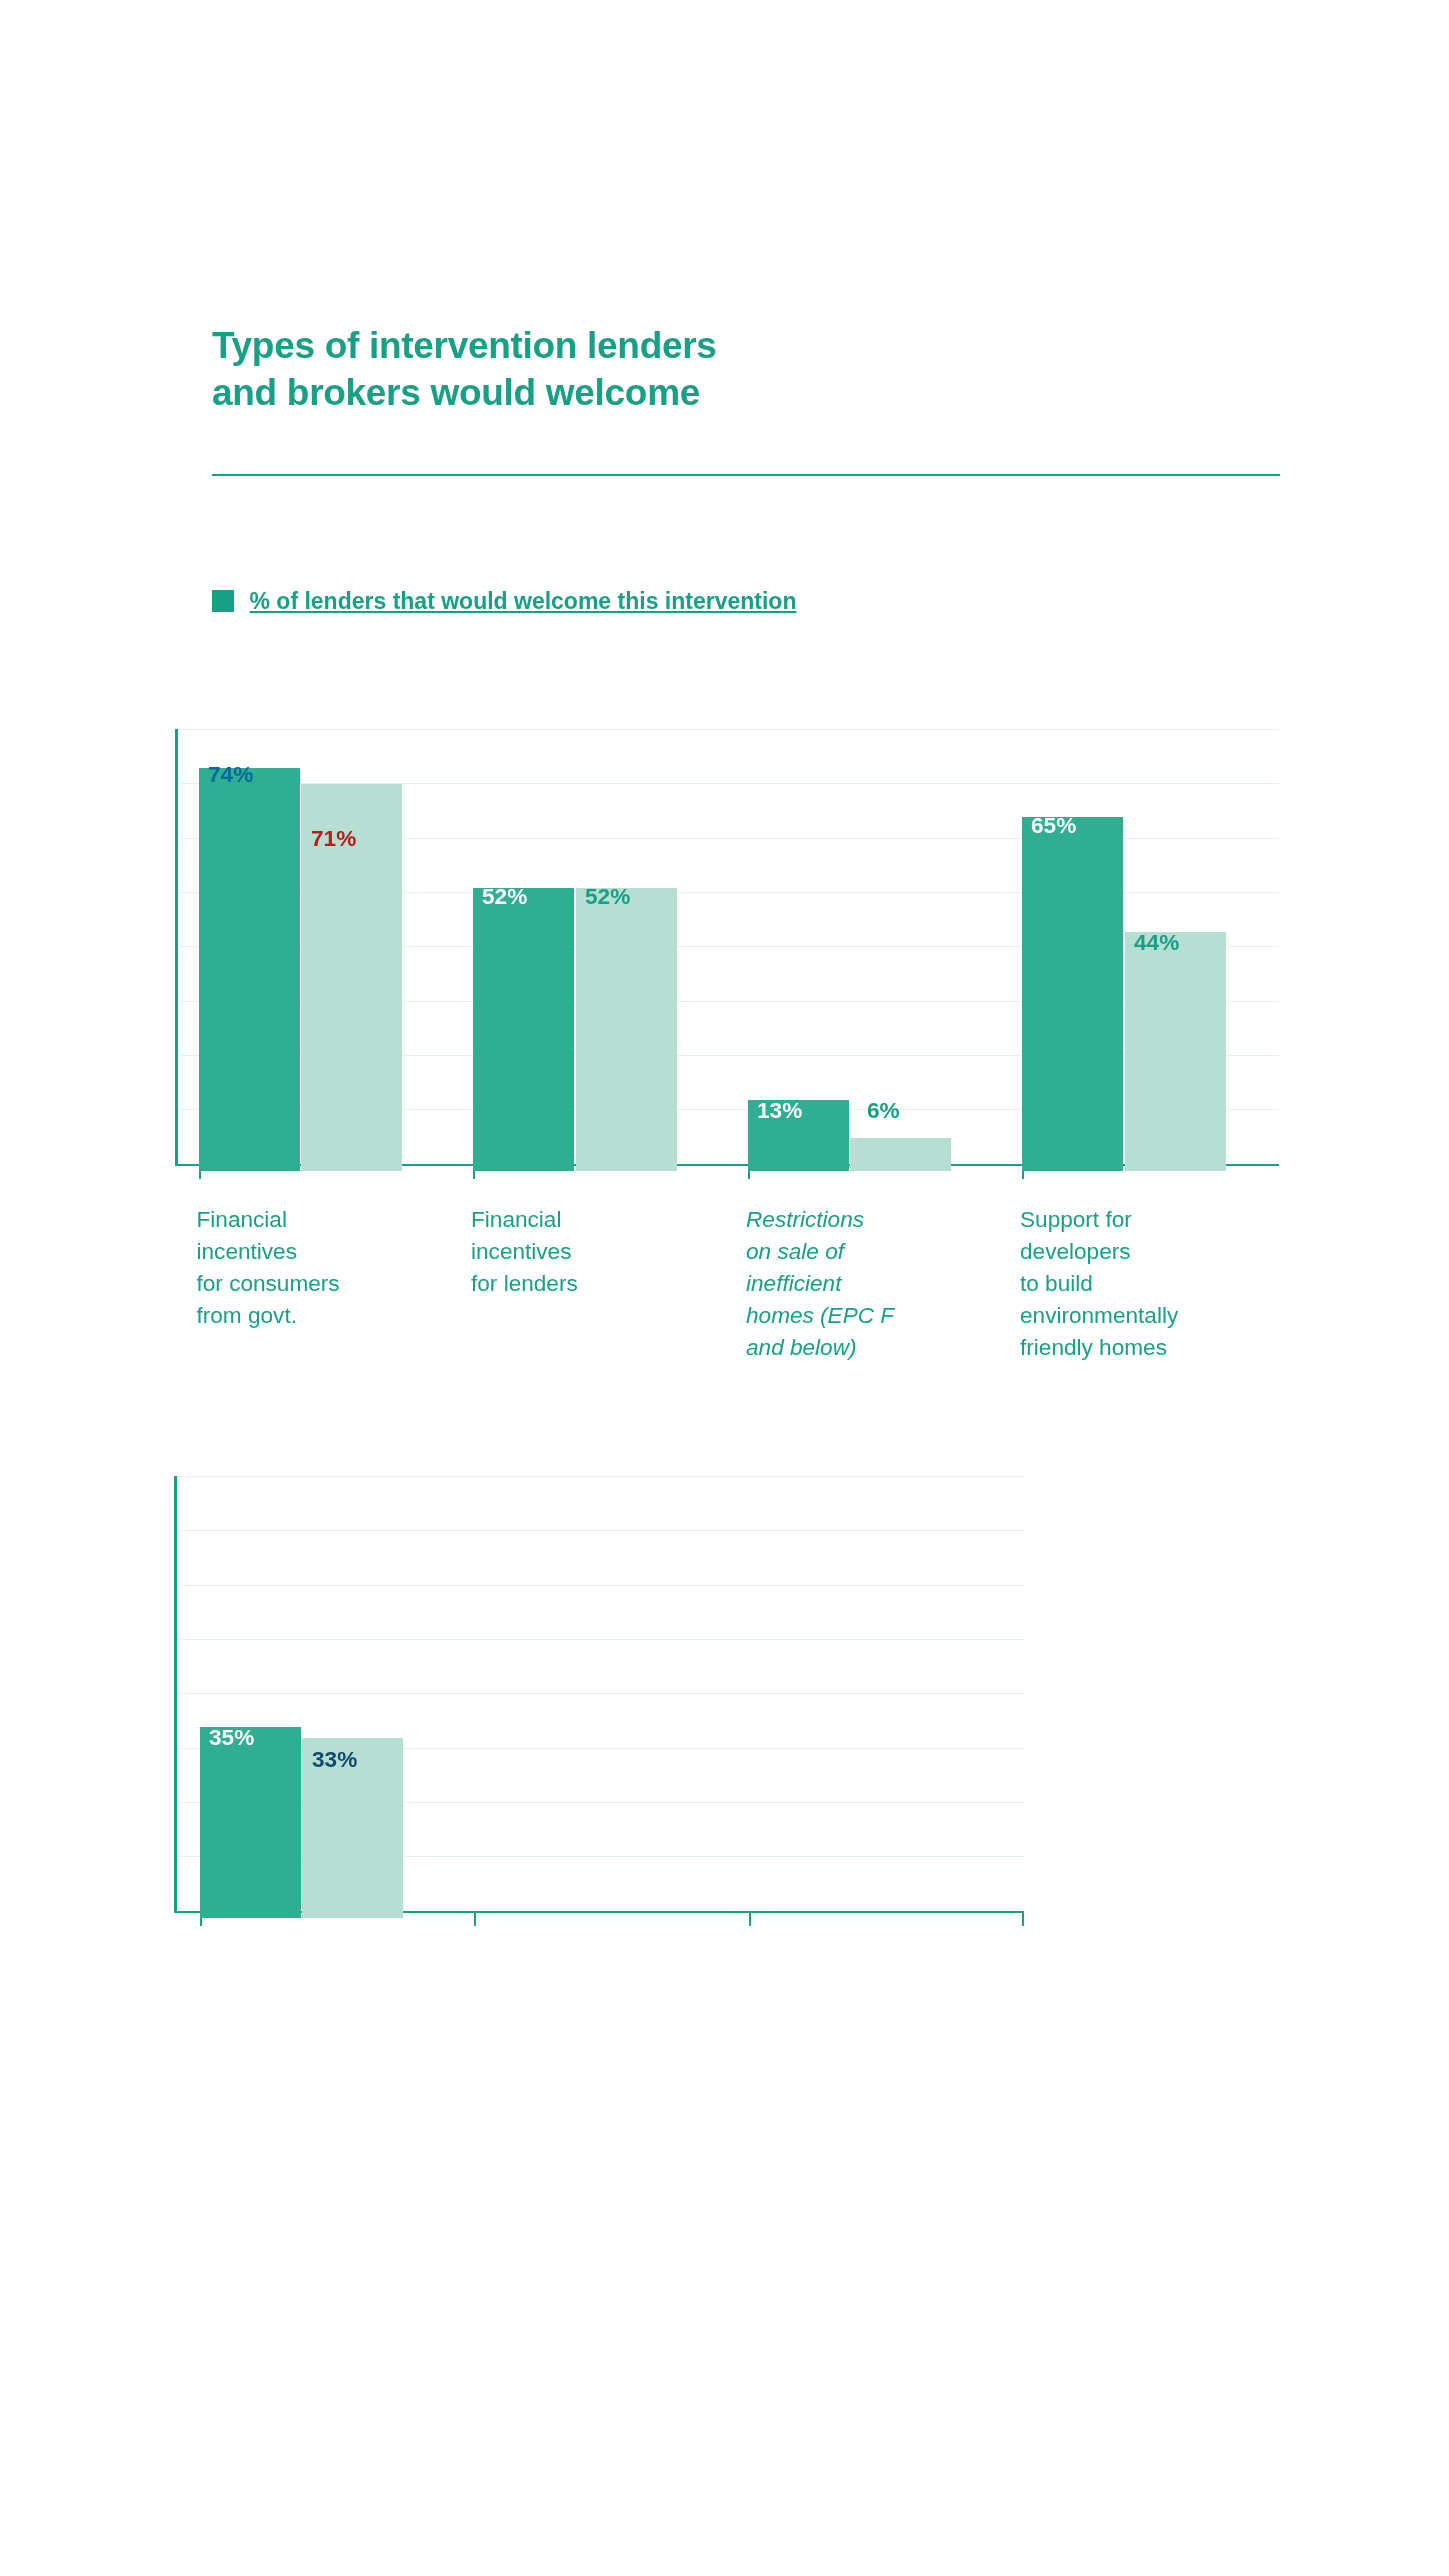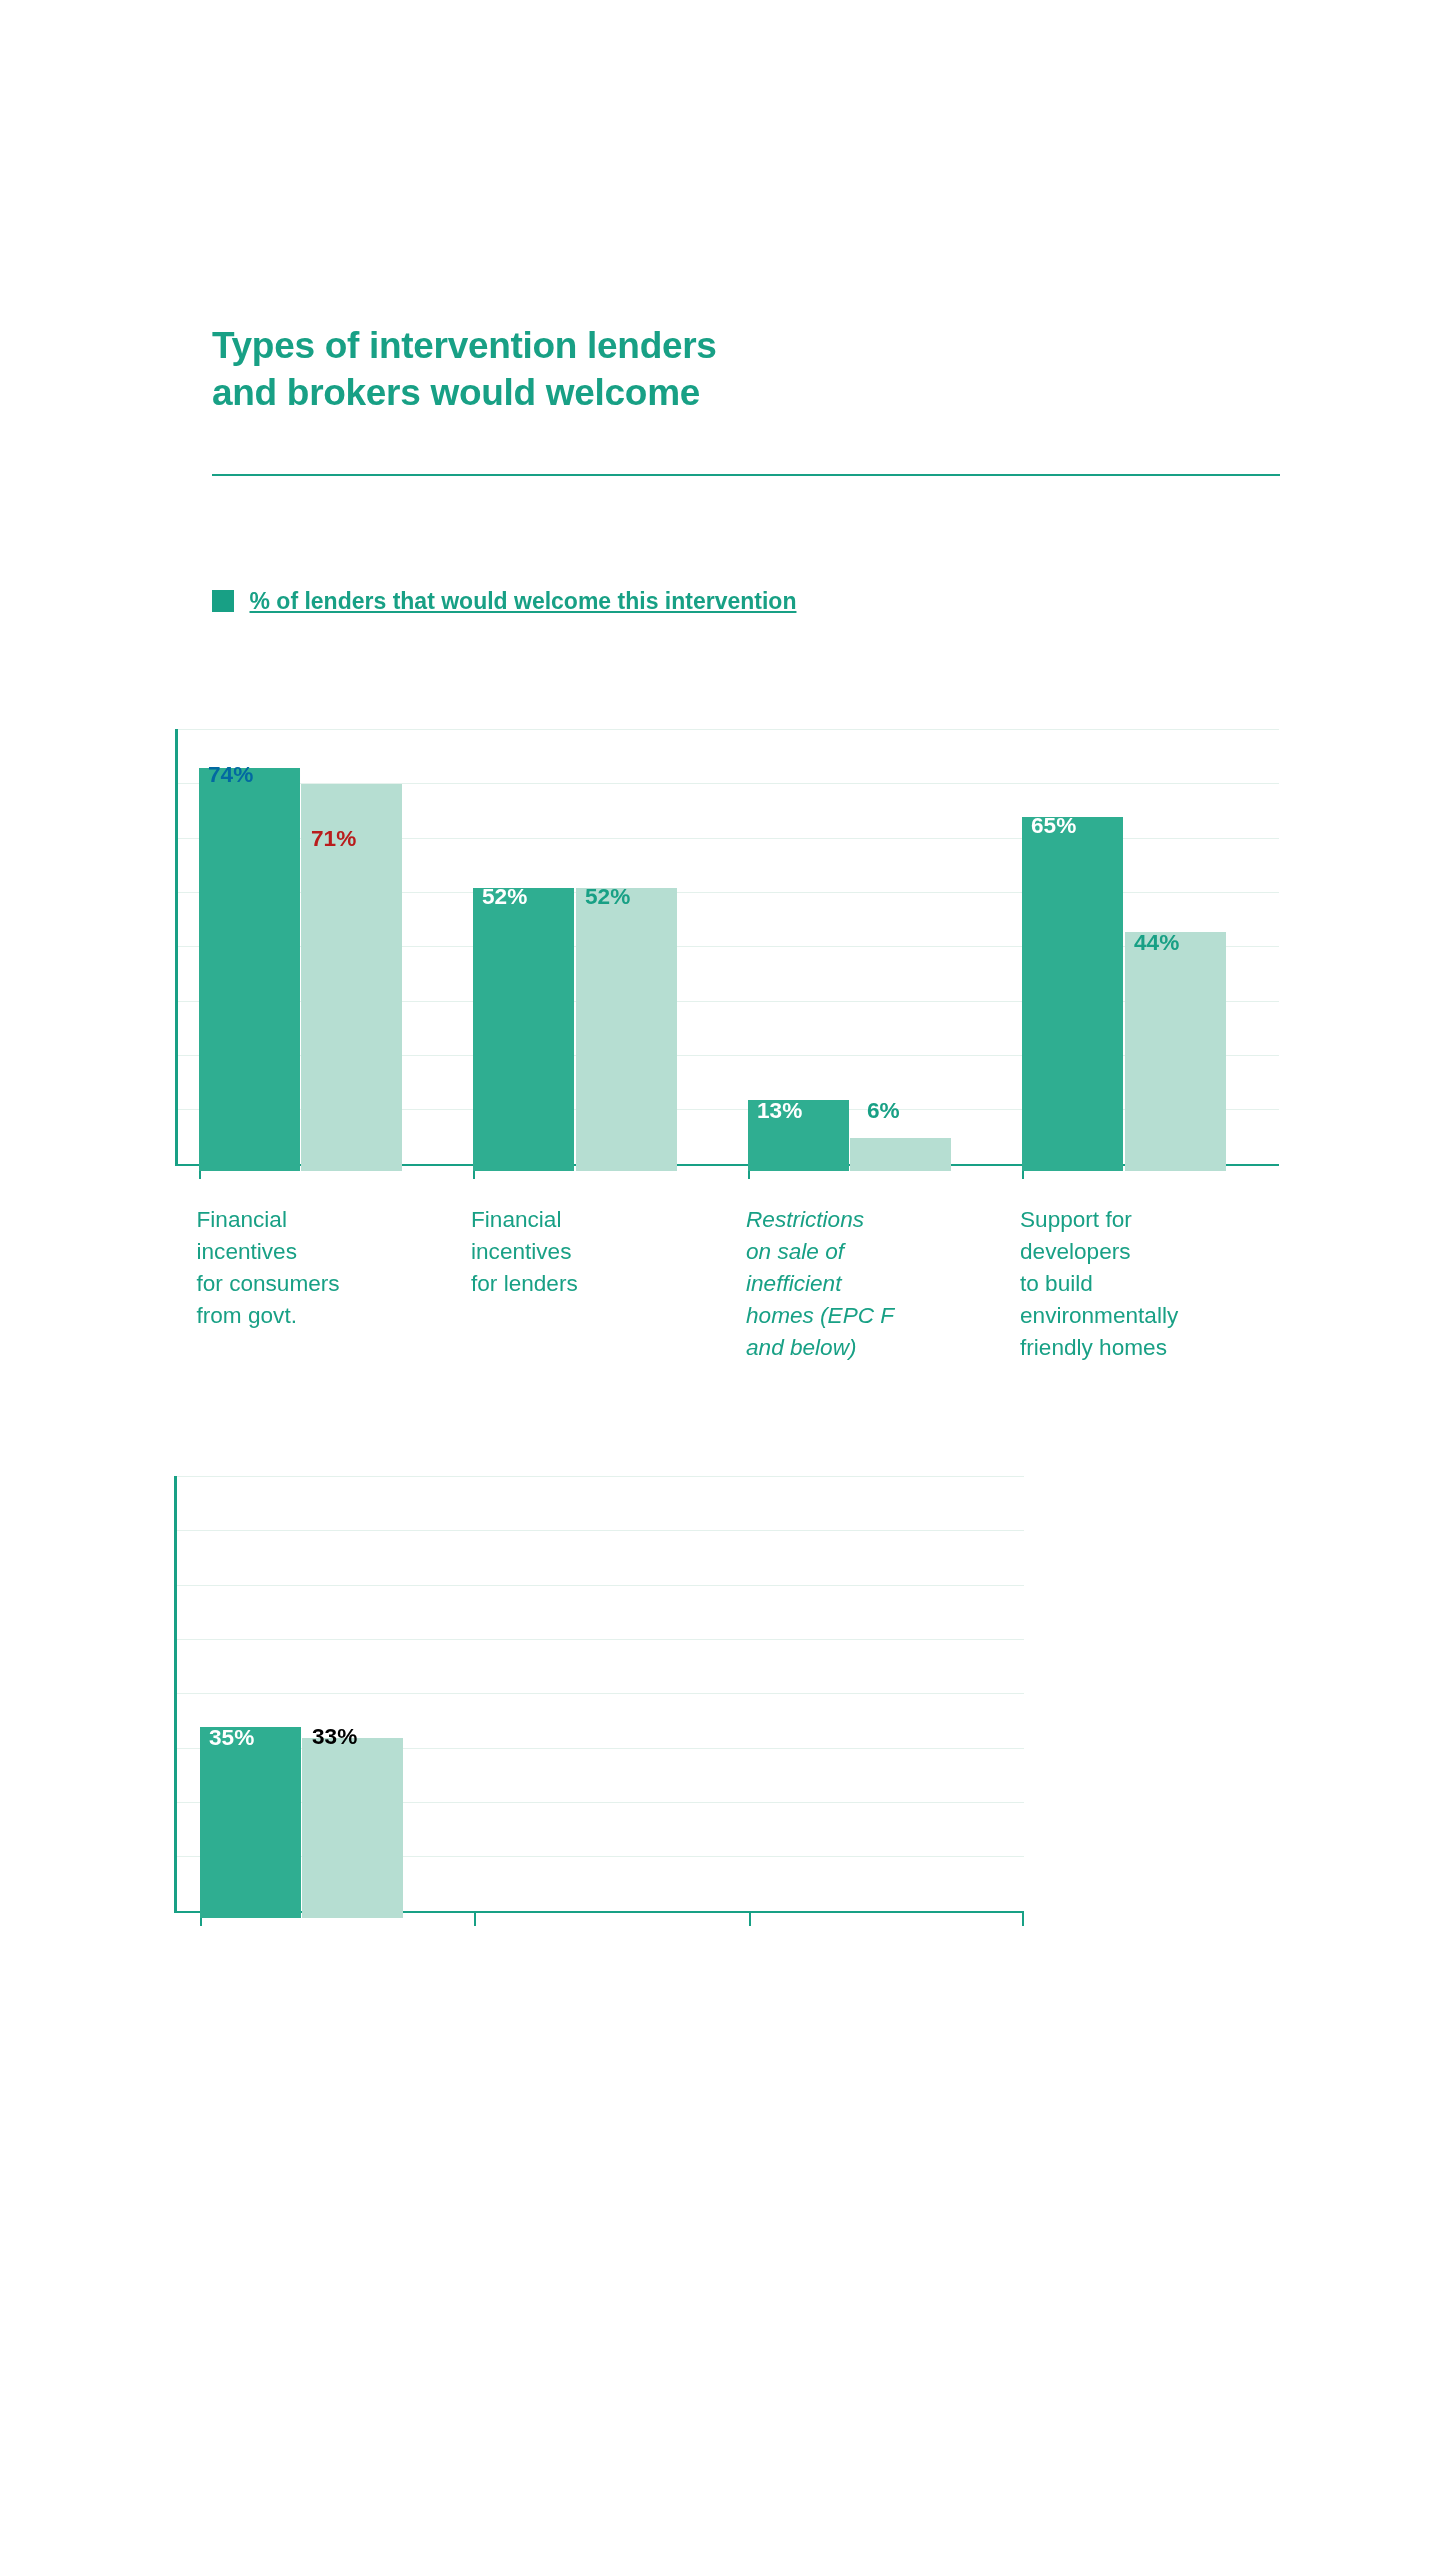--- a/index.html
+++ b/index.html
@@ -217,18 +217,18 @@
 
     <div class="tick" style="left:25.5px;   top:437px;"></div>
     <div class="tick" style="left:300px;  top:437px;"></div>
     <div class="tick" style="left:575px; top:437px;"></div>
     <div class="tick" style="left:848px; top:437px;"></div>
 
     <div class="bar" style="left:25.5px; width:101px; height:191px; background:#2fae91;"></div>
     <div class="bar-value" style="left:35px; top:251px; color:#ffffff;">35%</div>
 
     <div class="bar" style="left:128px; width:101px; height:180px; background:#b6ded2;"></div>
-    <div class="bar-value" style="left:138px; top:250px; color:#000000;">33%</div>
+    <div class="bar-value" style="left:138px; top:273px; color:#0c4a6e;">33%</div>
 
   </div>
 
 </div>
 
 
 </body></html>

